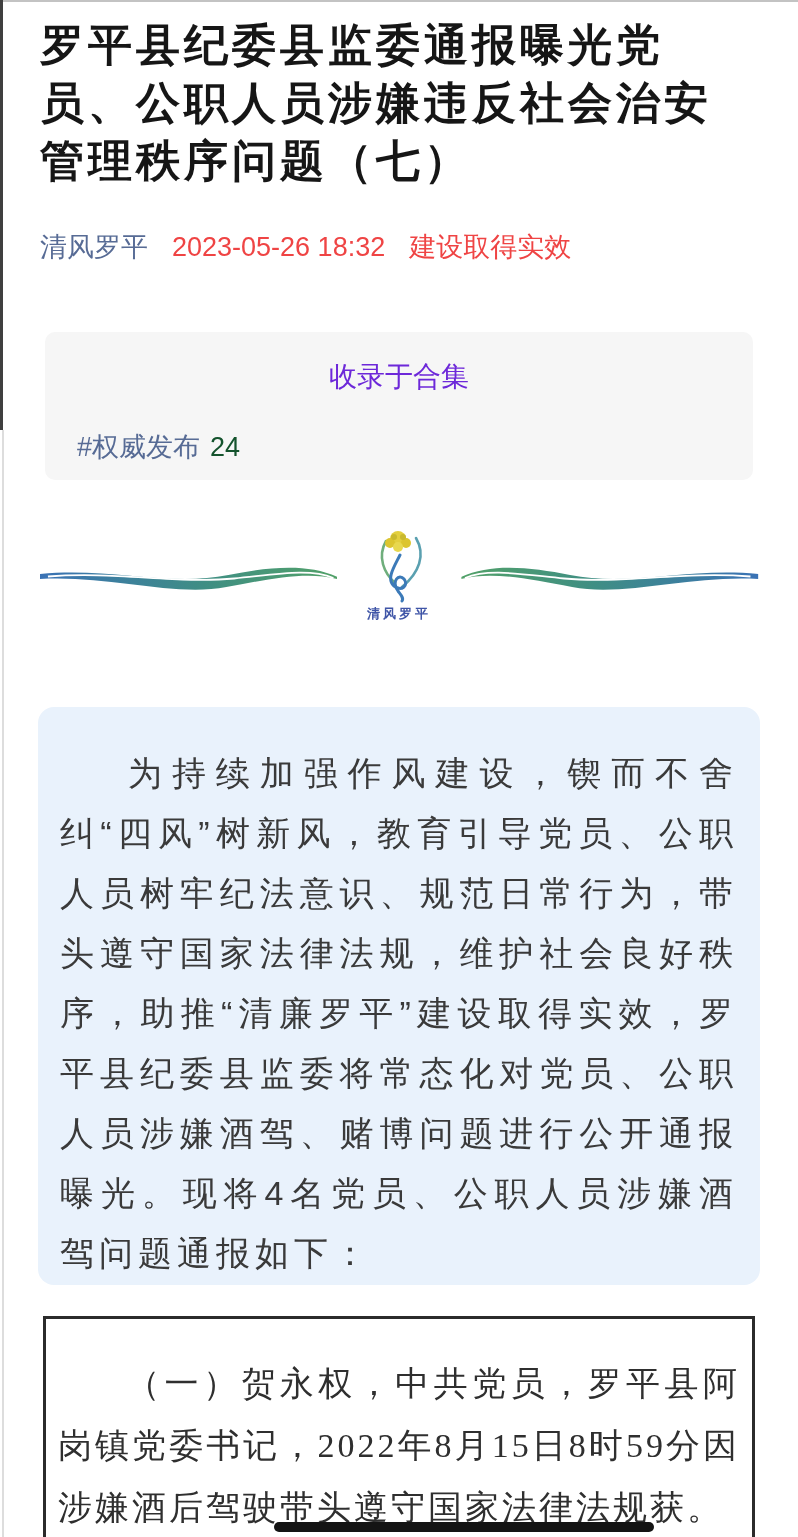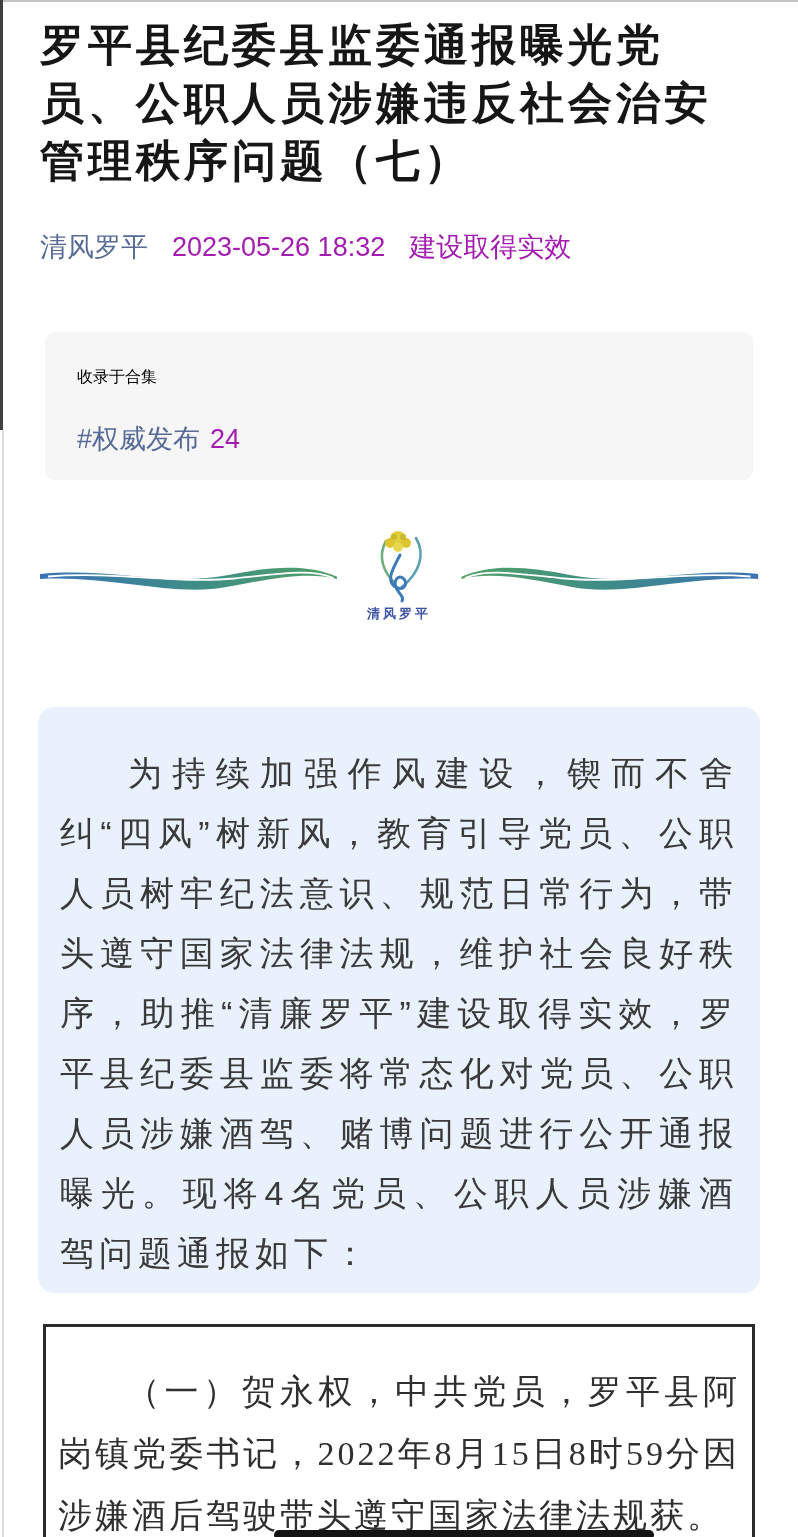--- a/index.html
+++ b/index.html
@@ -15,44 +15,44 @@
   .article-title{
     margin:16px 40px 0 40px;
     font-size:44px;line-height:58px;font-weight:700;letter-spacing:4px;
     color:#161616;
   }
   .meta{
     margin:40px 40px 0 40px;display:flex;align-items:baseline;gap:24px;
     font-size:27px;line-height:34px;
   }
   .meta .account{color:#576b95;text-decoration:none;cursor:pointer;}
-  .meta .dim{color:#a21caf;}
+  .meta .dim{color:#ef4444;}
 
   .collection-card{
     margin:68px 45px 0 45px;height:148px;box-sizing:border-box;
     background:#f6f6f6;border-radius:10px;padding:30px 32px 0 32px;
   }
-  .collection-label{font-size:16px;color:#000000;line-height:30px;}
-  .collection-tags{margin-top:30px;font-size:27px;line-height:34px;display:flex;gap:44px;}
+  .collection-label{font-size:28px;color:#6d28d9;line-height:30px;text-align:center;}
+  .collection-tags{margin-top:38px;font-size:27px;line-height:34px;display:flex;gap:44px;}
   .tag-group{display:flex;gap:10px;align-items:baseline;}
   .tag-link{color:#576b95;text-decoration:none;cursor:pointer;}
-  .tag-count{color:#a21caf;}
+  .tag-count{color:#14532d;}
 
   .divider{
     margin:46px 40px 0 40px;height:100px;
     display:flex;align-items:center;justify-content:center;gap:14px;
   }
   .wave{flex:1 1 auto;height:46px;}
   .wave.flip{transform:scaleX(-1);}
   .brand-logo{width:96px;display:flex;flex-direction:column;align-items:center;}
   .brand-logo-text{margin-top:2px;font-size:13px;letter-spacing:3px;color:#3f55a7;font-weight:700;}
 
   .intro{
     margin:81px 38px 0 38px;background:#e9f2fc;border-radius:16px;
-    padding:36px 22px 10px 22px;box-sizing:border-box;
+    padding:36px 22px 2px 22px;box-sizing:border-box;
   }
   .intro p{
     margin:0;font-size:34px;line-height:60px;letter-spacing:5px;
     color:#3a3a3a;text-align:justify;text-indent:2em;
   }
 
   .notice{
     margin:31px 43px 0 43px;height:232px;box-sizing:border-box;
     border:3px solid #2b2b2b;padding:34px 12px 0 12px;background:#ffffff;
   }

